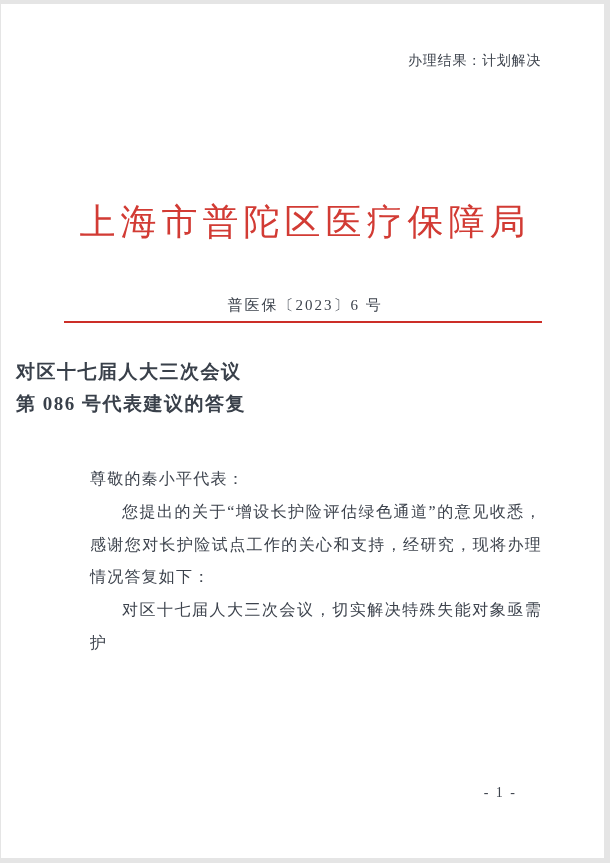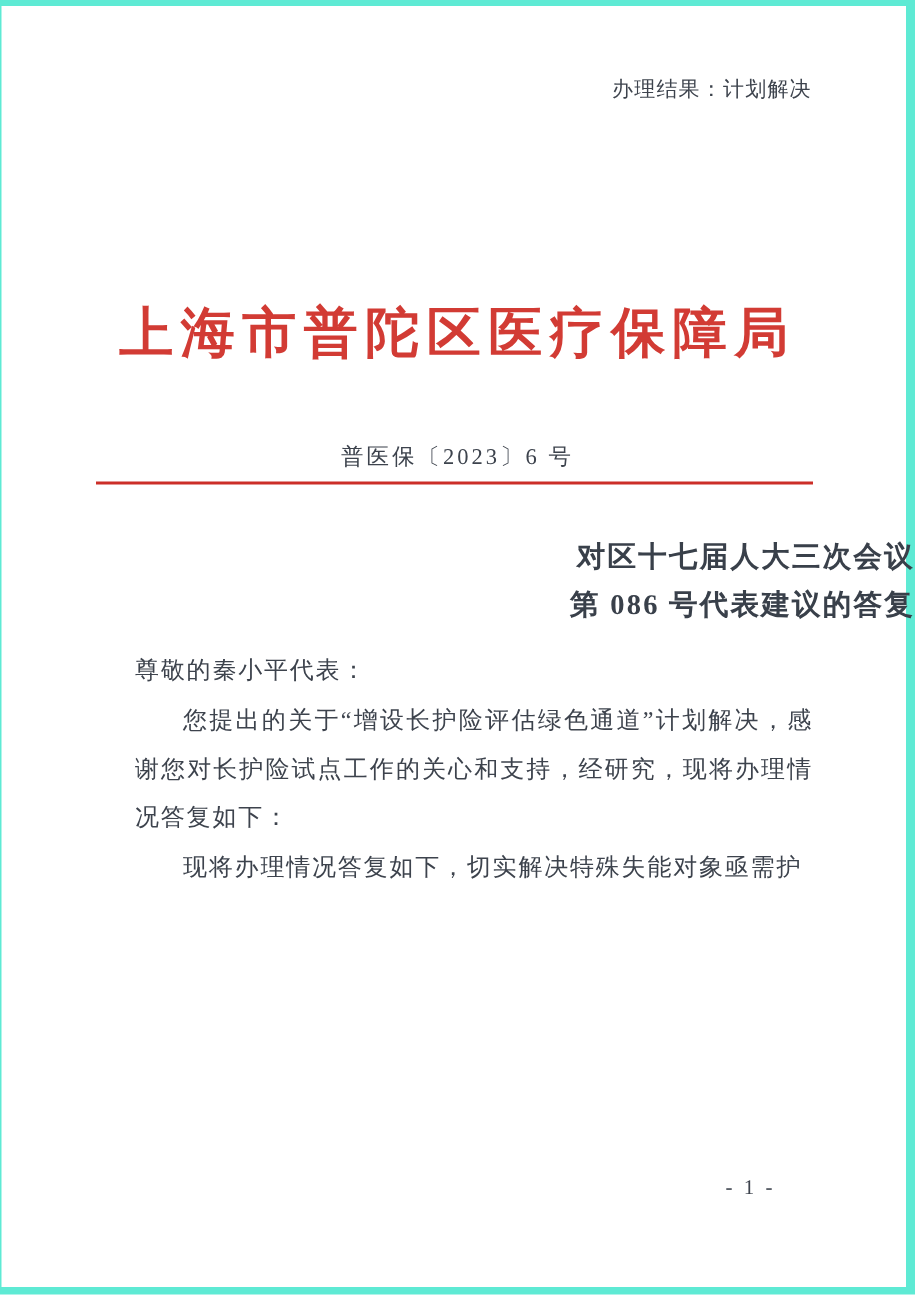--- a/index.html
+++ b/index.html
@@ -4,21 +4,21 @@
 <style>
   html, body {
     margin: 0;
     padding: 0;
     font-family: "Liberation Serif", serif;
   }
   .stage {
     position: relative;
     width: 610px;
     height: 863px;
-    background: #5eead4;
+    background: #e5e5e5;
     overflow: hidden;
   }
   .sheet {
     position: absolute;
     left: 1px;
     top: 4px;
     right: 6px;
     bottom: 5px;
     background: #ffffff;
   }
@@ -32,21 +32,21 @@
     color: #3d434d;
     white-space: nowrap;
   }
   .agency {
     position: absolute;
     left: 0;
     right: 0;
     top: 198px;
     text-align: center;
     font-size: 36px;
-    font-weight: bold;
+    font-weight: normal;
     letter-spacing: 5px;
     color: #d23b34;
     white-space: nowrap;
   }
   .docno {
     position: absolute;
     left: 0;
     right: 0;
     top: 294px;
     text-align: center;
@@ -58,34 +58,34 @@
   .rule {
     position: absolute;
     left: 64px;
     top: 321px;
     width: 478px;
     height: 2px;
     background: #cc2e28;
   }
   .title {
     position: absolute;
-    left: 0;
+    left: 16px;
     right: 0;
     top: 356px;
-    text-align: right;
+    text-align: left;
     font-size: 19px;
     font-weight: bold;
     line-height: 32px;
     letter-spacing: 1.5px;
     color: #39404a;
   }
   .bodytext {
     position: absolute;
     left: 90px;
-    top: 432px;
+    top: 463px;
     width: 452px;
     font-size: 16px;
     line-height: 32.8px;
     letter-spacing: 1.2px;
     text-align: justify;
     color: #3d434d;
   }
   .bodytext .para {
     text-indent: 2em;
   }
@@ -114,18 +114,18 @@
 
   <div class="rule"></div>
 
   <div class="title">
     <div>对区十七届人大三次会议</div>
     <div>第 086 号代表建议的答复</div>
   </div>
 
   <div class="bodytext">
     <div class="salutation">尊敬的秦小平代表：</div>
-    <div class="para">您提出的关于“增设长护险评估绿色通道”计划解决，感谢您对长护险试点工作的关心和支持，经研究，现将办理情况答复如下：</div>
-    <div class="para">现将办理情况答复如下，切实解决特殊失能对象亟需护</div>
+    <div class="para">您提出的关于“增设长护险评估绿色通道”的意见收悉，感谢您对长护险试点工作的关心和支持，经研究，现将办理情况答复如下：</div>
+    <div class="para">对区十七届人大三次会议，切实解决特殊失能对象亟需护</div>
   </div>
 
   <div class="pageno">- 1 -</div>
 </div>
 
 </body></html>

